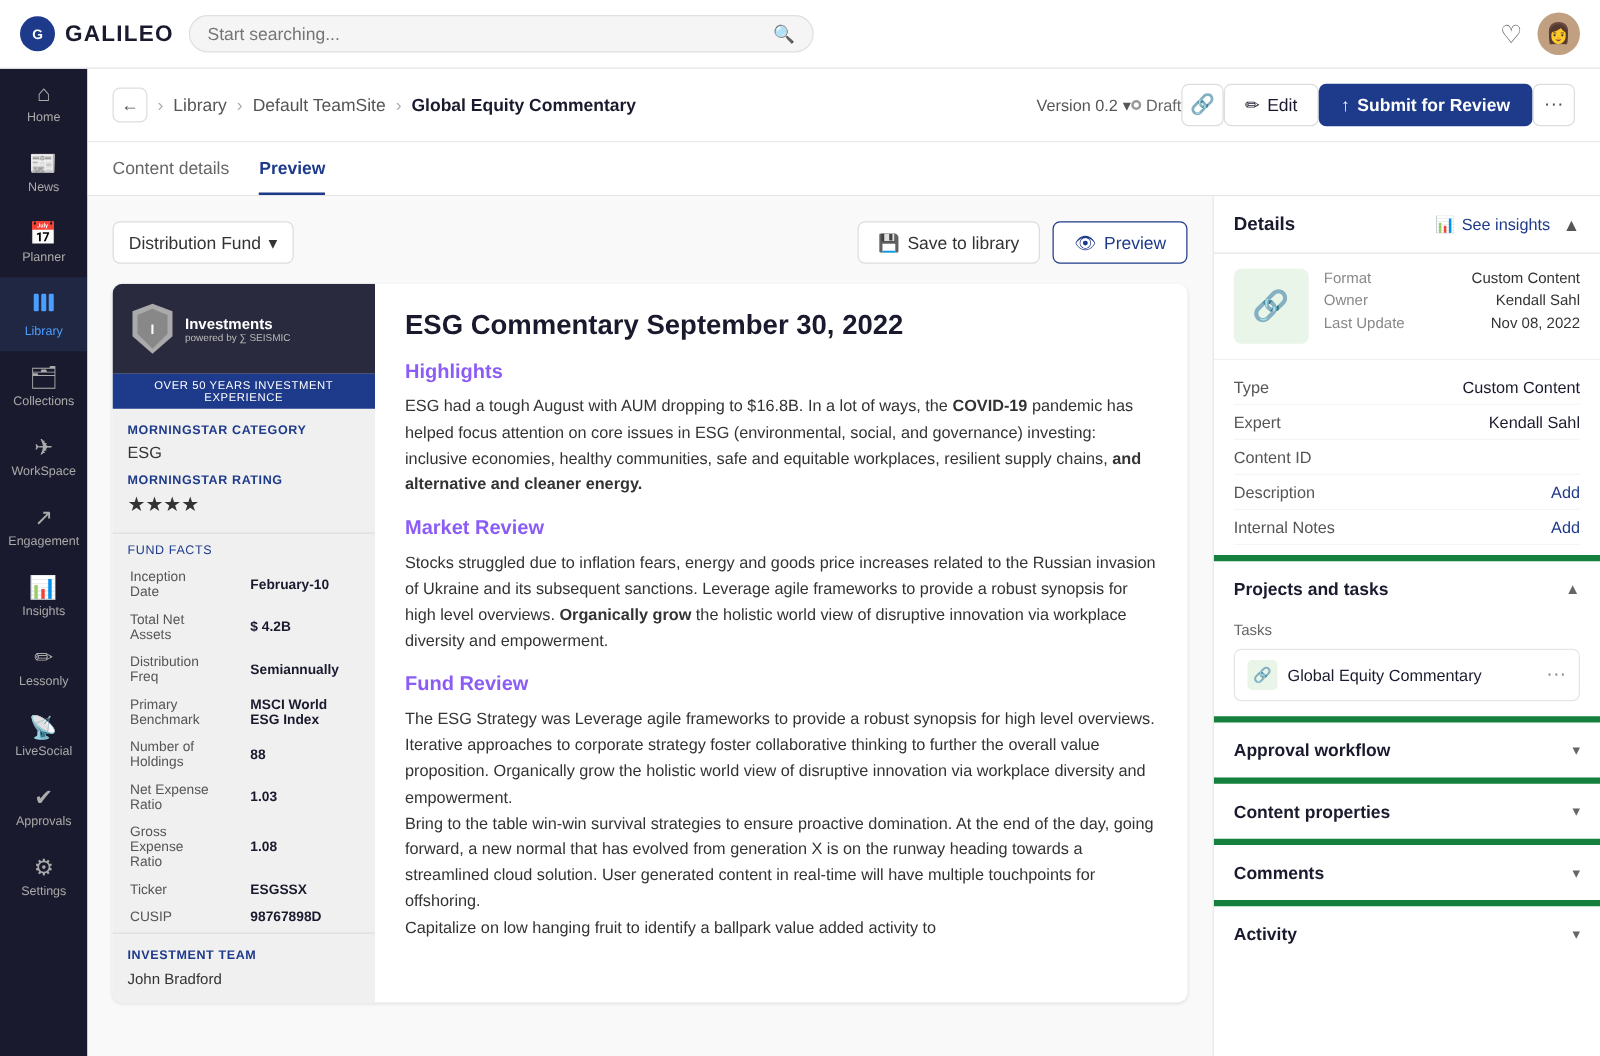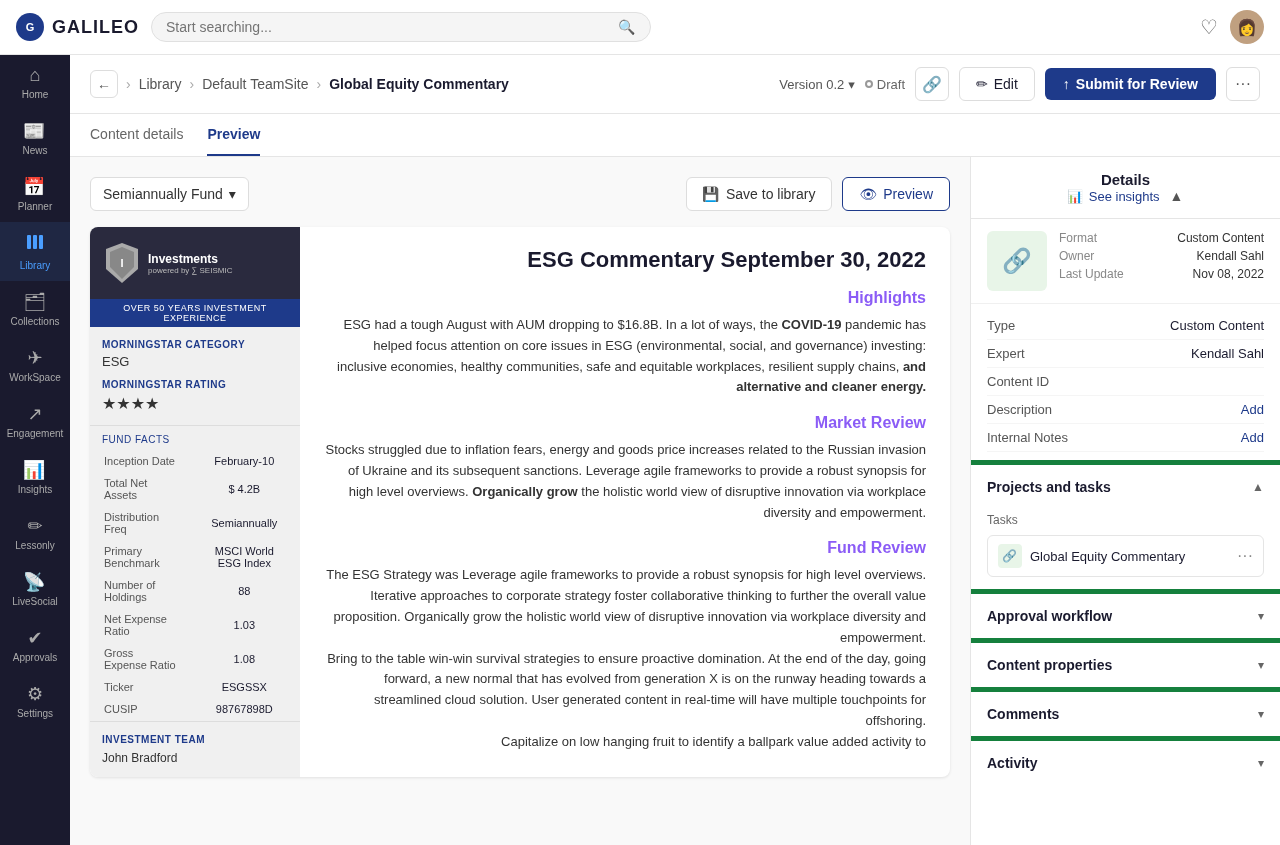--- a/index.html
+++ b/index.html
@@ -26,21 +26,21 @@
 
     
     .page-content { flex: 1; display: flex; flex-direction: column; overflow: hidden; background: white; }
 
     
     .breadcrumb-bar { padding: 12px 20px; display: flex; align-items: center; gap: 8px; border-bottom: 1px solid #e5e5e5; background: white; flex-shrink: 0; }
     .back-btn { width: 28px; height: 28px; border: 1px solid #ddd; border-radius: 6px; display: flex; align-items: center; justify-content: center; cursor: pointer; color: #555; font-size: 14px; }
     .breadcrumb-sep { color: #aaa; font-size: 14px; }
     .breadcrumb-link { color: #555; font-size: 14px; cursor: pointer; text-decoration: none; }
     .breadcrumb-current { color: #1a1a2e; font-size: 14px; font-weight: 600; }
-    .breadcrumb-actions { margin-left: auto; display: flex; align-items: center; gap: 10px; }
+    .breadcrumb-actions { margin-left: auto; display: flex; }
     .version-badge { display: flex; align-items: center; gap: 4px; font-size: 13px; color: #555; cursor: pointer; }
     .draft-badge { display: flex; align-items: center; gap: 4px; font-size: 13px; color: #666; }
     .draft-dot { width: 8px; height: 8px; border: 2px solid #999; border-radius: 50%; }
     .btn-link { width: 34px; height: 34px; border: 1px solid #ddd; border-radius: 6px; display: flex; align-items: center; justify-content: center; cursor: pointer; color: #555; font-size: 16px; background: white; }
     .btn-edit { display: flex; align-items: center; gap: 6px; padding: 8px 16px; border: 1px solid #ddd; border-radius: 6px; cursor: pointer; font-size: 14px; font-weight: 500; color: #1a1a2e; background: white; }
     .btn-submit { display: flex; align-items: center; gap: 6px; padding: 8px 18px; border: none; border-radius: 6px; cursor: pointer; font-size: 14px; font-weight: 600; color: white; background: #1e3a8a; }
     .btn-more { width: 34px; height: 34px; border: 1px solid #ddd; border-radius: 6px; display: flex; align-items: center; justify-content: center; cursor: pointer; color: #555; font-size: 16px; background: white; }
 
     
     .tabs-bar { padding: 0 20px; display: flex; gap: 24px; border-bottom: 1px solid #e5e5e5; background: white; flex-shrink: 0; }
@@ -68,38 +68,38 @@
     .card-header { background: #2a2a3e; padding: 14px; display: flex; align-items: center; gap: 8px; }
     .card-badge { background: #1e3a8a; color: white; font-size: 9px; padding: 4px 8px; text-align: center; text-transform: uppercase; letter-spacing: 0.5px; }
     .card-section { padding: 12px; }
     .section-title { color: #1e3a8a; font-size: 10px; font-weight: bold; text-transform: uppercase; letter-spacing: 0.5px; margin-bottom: 4px; }
     .section-value { color: #333; font-size: 13px; margin-bottom: 10px; }
     .stars { color: #333; font-size: 16px; }
     .fund-facts-title { color: #1e3a8a; font-size: 10px; font-weight: normal; text-transform: uppercase; letter-spacing: 0.5px; padding: 8px 12px 4px; border-top: 1px solid #ddd; }
     .fund-table { width: 100%; font-size: 11px; }
     .fund-table tr td { padding: 4px 12px; color: #333; }
     .fund-table tr td:first-child { color: #555; }
-    .fund-table tr td:last-child { text-align: center; color: #1a1a2e; font-weight: 400; }
+    .fund-table tr td:last-child { text-align: left; color: #1a1a2e; font-weight: 700; }
     .invest-team { padding: 12px; border-top: 1px solid #ddd; }
     .invest-team-title { color: #1e3a8a; font-size: 10px; font-weight: bold; text-transform: uppercase; letter-spacing: 0.5px; margin-bottom: 6px; }
     .invest-name { color: #333; font-size: 12px; font-weight: 500; }
 
     
-    .card-right { flex: 1; padding: 20px 24px; overflow: hidden; text-align: right; }
+    .card-right { flex: 1; padding: 20px 24px; overflow: hidden; }
     .esg-title { font-size: 22px; font-weight: bold; color: #1e3a8a; margin-bottom: 16px; }
     .esg-title span { color: #1a1a2e; }
     .section-heading { font-size: 16px; font-weight: 600; color: #8b5cf6; margin-bottom: 8px; margin-top: 16px; }
     .body-text { font-size: 13px; color: #333; line-height: 1.6; }
     .body-text b { font-weight: 700; }
 
     
     .right-panel { width: 310px; flex-shrink: 0; background: white; border-left: 1px solid #e5e5e5; overflow-y: auto; }
 
     
-    .details-header { display: flex; align-items: center; justify-content: space-between; padding: 14px 16px; border-bottom: 1px solid #e5e5e5; flex-direction: column; }
+    .details-header { display: flex; align-items: center; justify-content: space-between; padding: 14px 16px; border-bottom: 1px solid #e5e5e5; }
     .details-title { font-size: 15px; font-weight: 600; color: #1a1a2e; }
     .see-insights-btn { display: flex; align-items: center; gap: 5px; font-size: 13px; color: #1e3a8a; cursor: pointer; font-weight: 500; }
     .collapse-btn { cursor: pointer; color: #555; font-size: 14px; }
 
     .thumbnail-row { padding: 12px 16px; display: flex; gap: 12px; align-items: flex-start; }
     .thumbnail { width: 60px; height: 60px; background: #e8f5e8; border-radius: 6px; display: flex; align-items: center; justify-content: center; font-size: 24px; flex-shrink: 0; }
     .meta-list { flex: 1; }
     .meta-row { display: flex; justify-content: space-between; font-size: 12px; margin-bottom: 4px; }
     .meta-label { color: #888; }
     .meta-value { color: #333; font-weight: 500; text-align: right; }
@@ -249,21 +249,21 @@
         <div class="tab">Content details</div>
         <div class="tab active">Preview</div>
       </div>
 
       <div class="preview-wrapper">
 
         <div class="preview-main">
 
           <div class="preview-toolbar">
             <div class="dropdown-btn">
-              <span>Semiannually Fund</span>
+              <span>Distribution Fund</span>
               <span>▾</span>
             </div>
             <div class="preview-actions">
               <button class="btn-save">
                 <span>💾</span>
                 <span>Save to library</span>
               </button>
               <button class="btn-preview-btn">
                 <span>👁</span>
                 <span>Preview</span>

